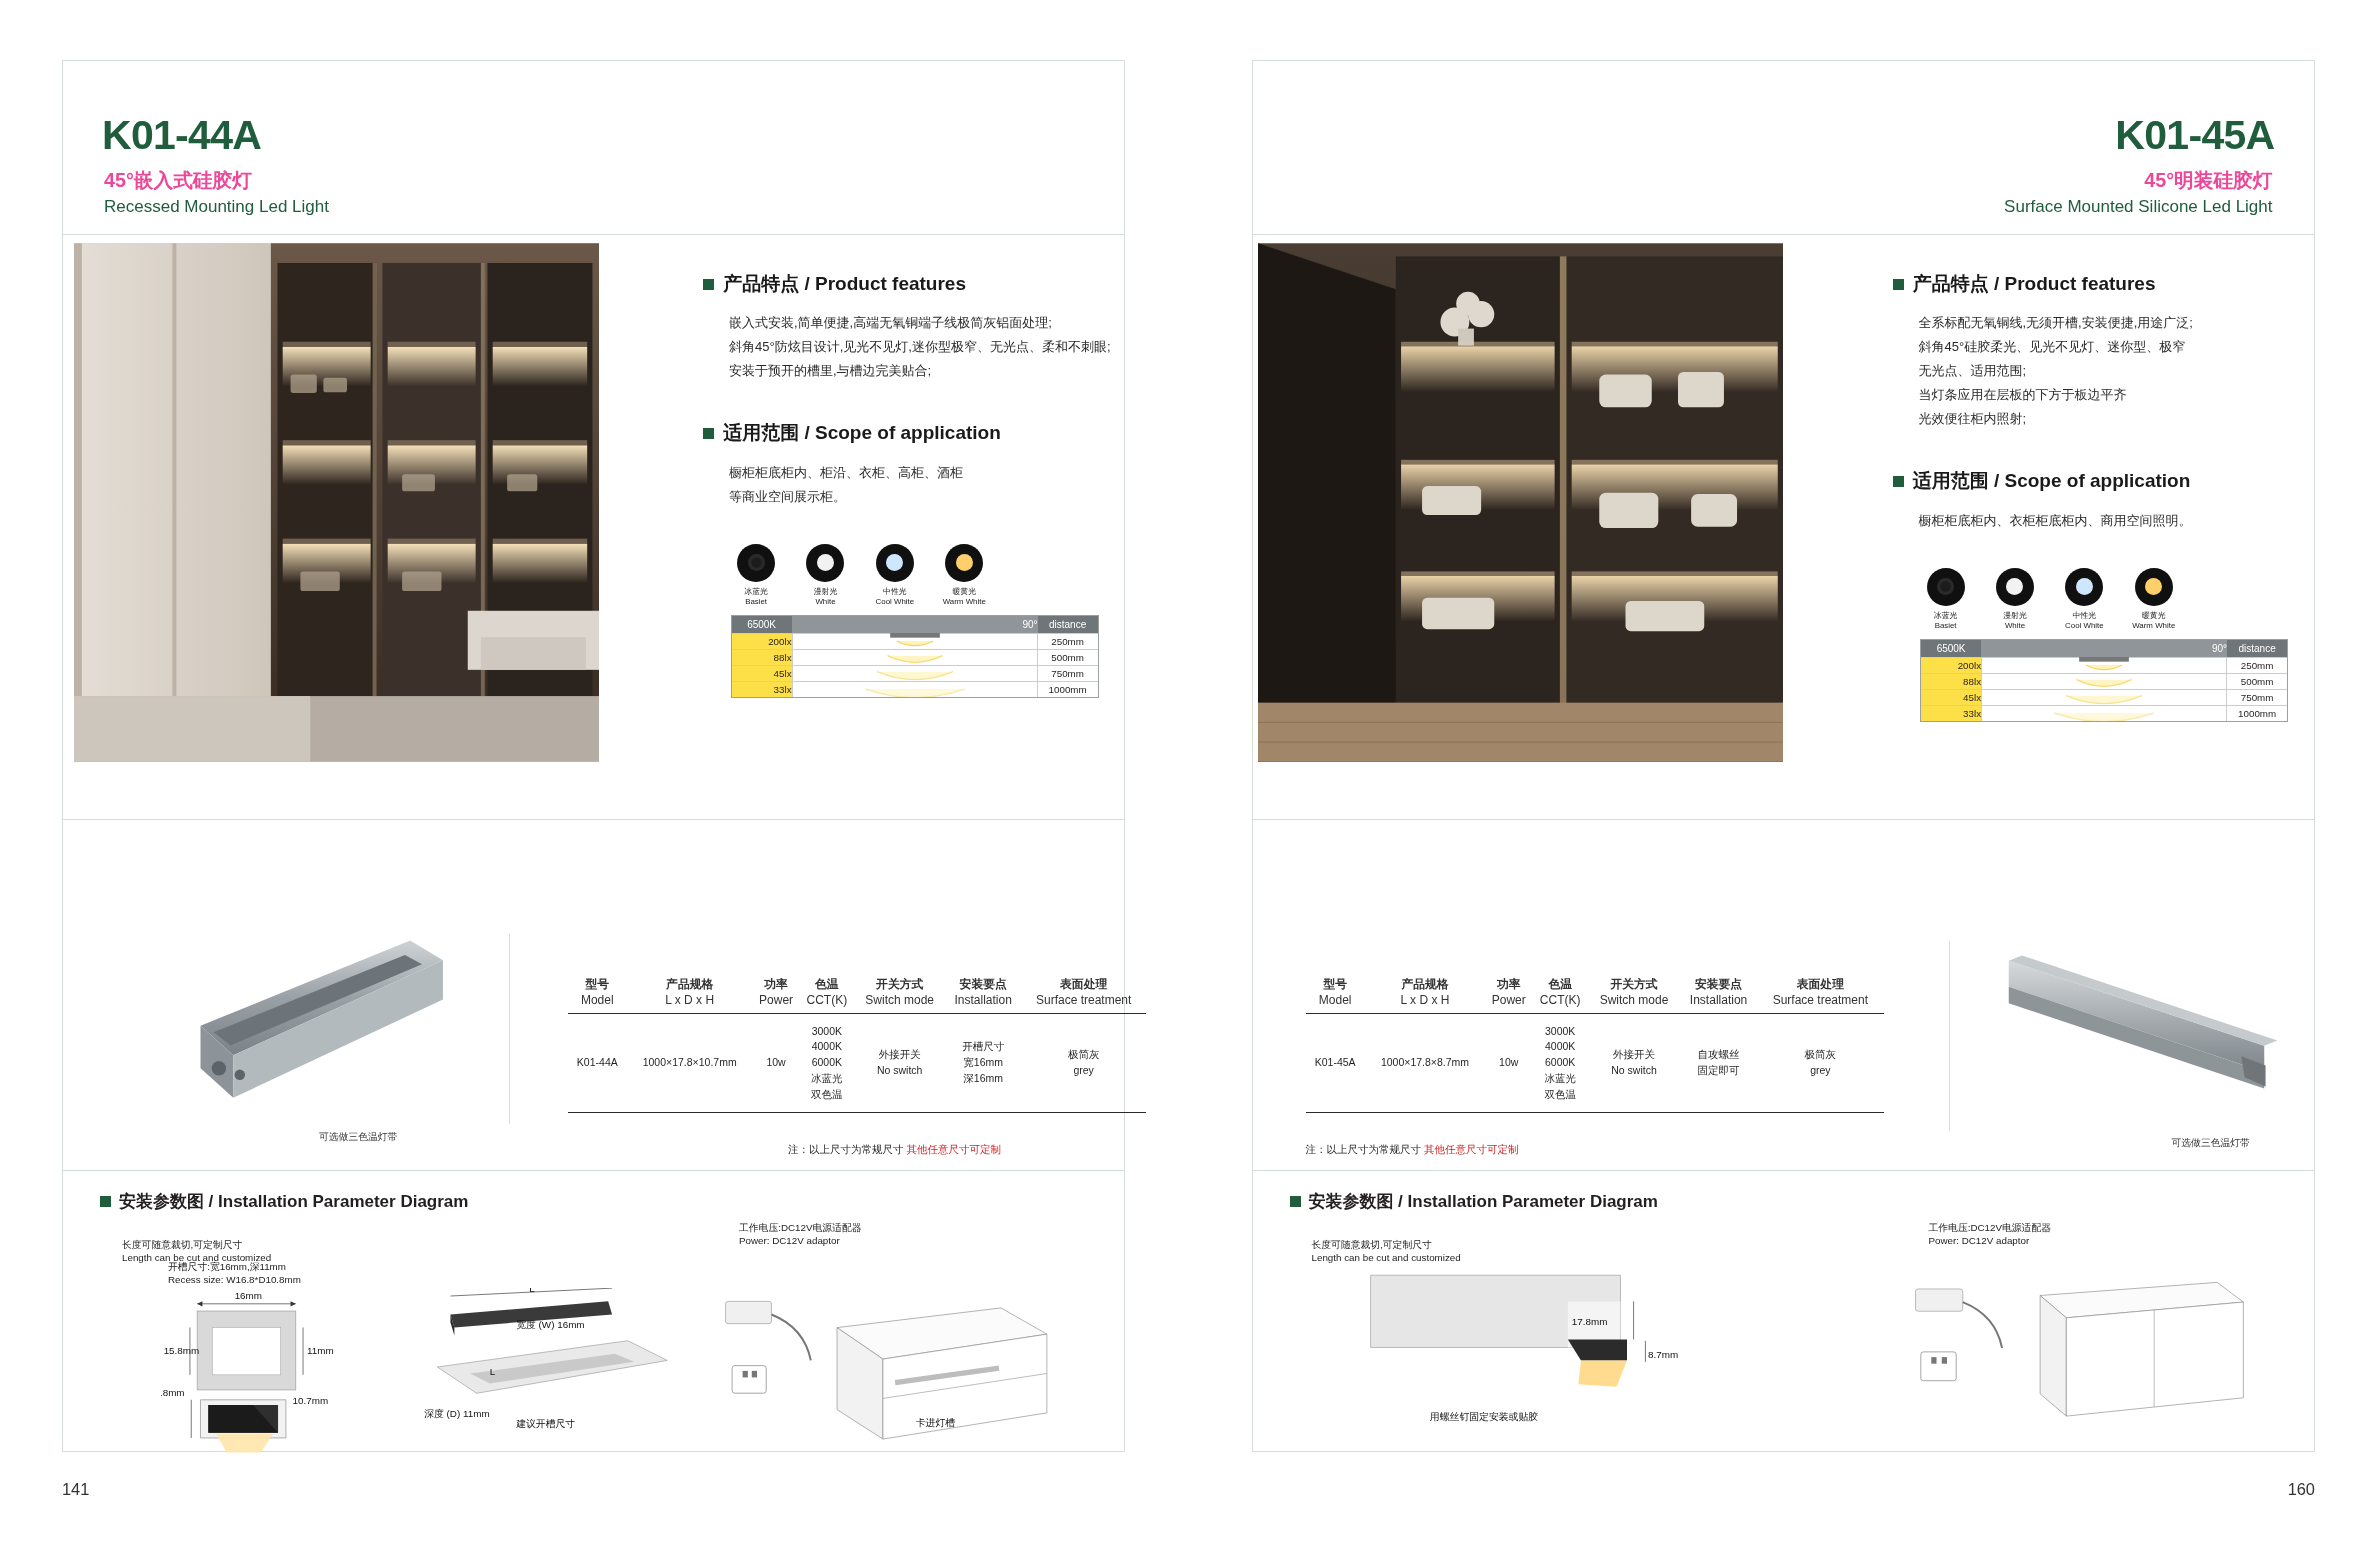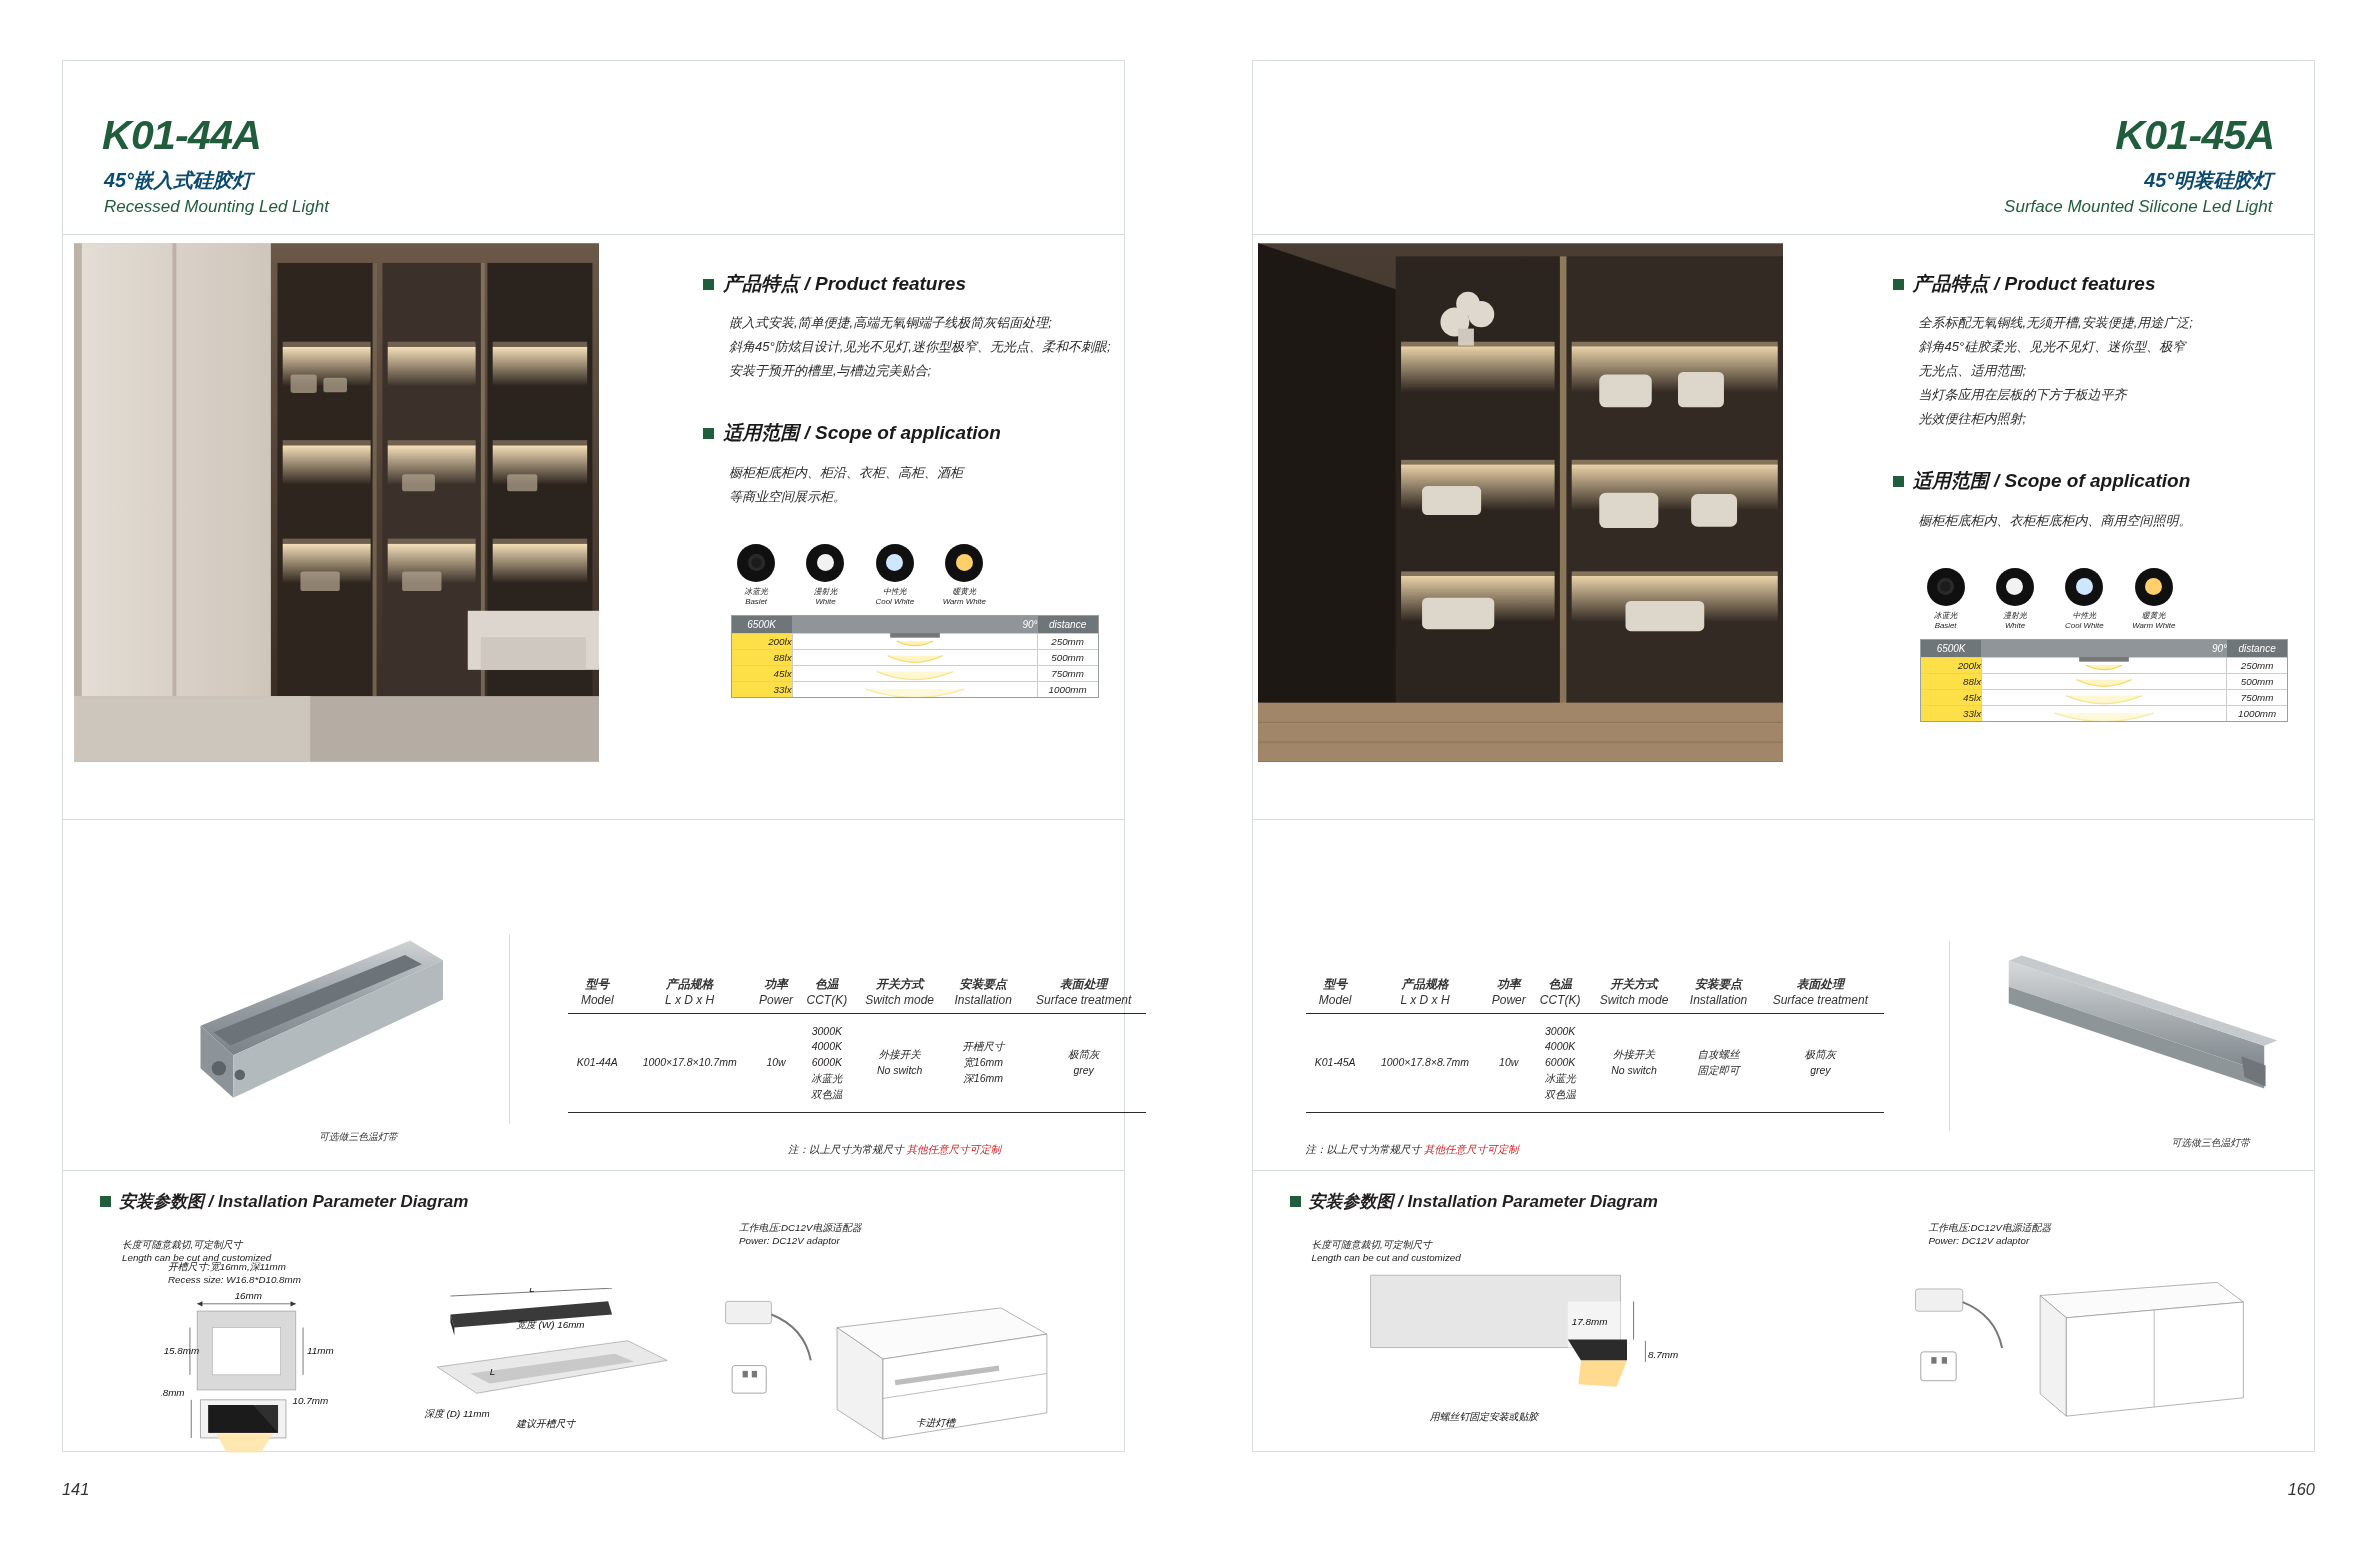--- a/index.html
+++ b/index.html
@@ -1,24 +1,24 @@
 <!DOCTYPE html>
 <html style="font-size:10.5px"><head>
 <meta charset="utf-8">
 <style>
   html,body{margin:0;padding:0;background:#ffffff;}
   body{width:2377px;height:1550px;font-family:"Liberation Sans",sans-serif;color:#231f20;overflow:hidden;}
-  .spread{position:relative;width:2377px;height:1550px;display:flex;font-style:italic;}
+  .spread{position:relative;width:2377px;height:1550px;display:flex;}
   .page{position:relative;width:1189px;height:1550px;box-sizing:border-box;}
   .page-inner{position:absolute;left:62px;top:60px;width:1063px;height:1392px;border:1.3px solid #d6dcd8;box-sizing:border-box;background:#fff;}
   .page.right .page-inner{left:63px;}
   
   .hdr{position:absolute;left:0;top:0;width:100%;height:174px;box-sizing:border-box;border-bottom:1.3px solid #d6dcd8;}
   .hdr .code{position:absolute;font-size:41px;font-weight:bold;color:#1f5d3c;letter-spacing:-0.7px;}
-  .hdr .cn{position:absolute;font-size:19.7px;font-weight:bold;color:#0c4a6e;}
+  .hdr .cn{position:absolute;font-size:19.7px;font-weight:bold;color:#ec4899;}
   .hdr .en{position:absolute;font-size:17px;color:#1f5d3c;}
   .left .hdr .code{left:39px;top:51px;}
   .left .hdr .cn{left:41px;top:106px;}
   .left .hdr .en{left:41px;top:136px;}
   .right .hdr .code{right:39px;top:51px;}
   .right .hdr .cn{right:41px;top:106px;}
   .right .hdr .en{right:41px;top:136px;}
 
   
   .photo{position:absolute;top:182px;width:525px;height:519px;overflow:hidden;}

